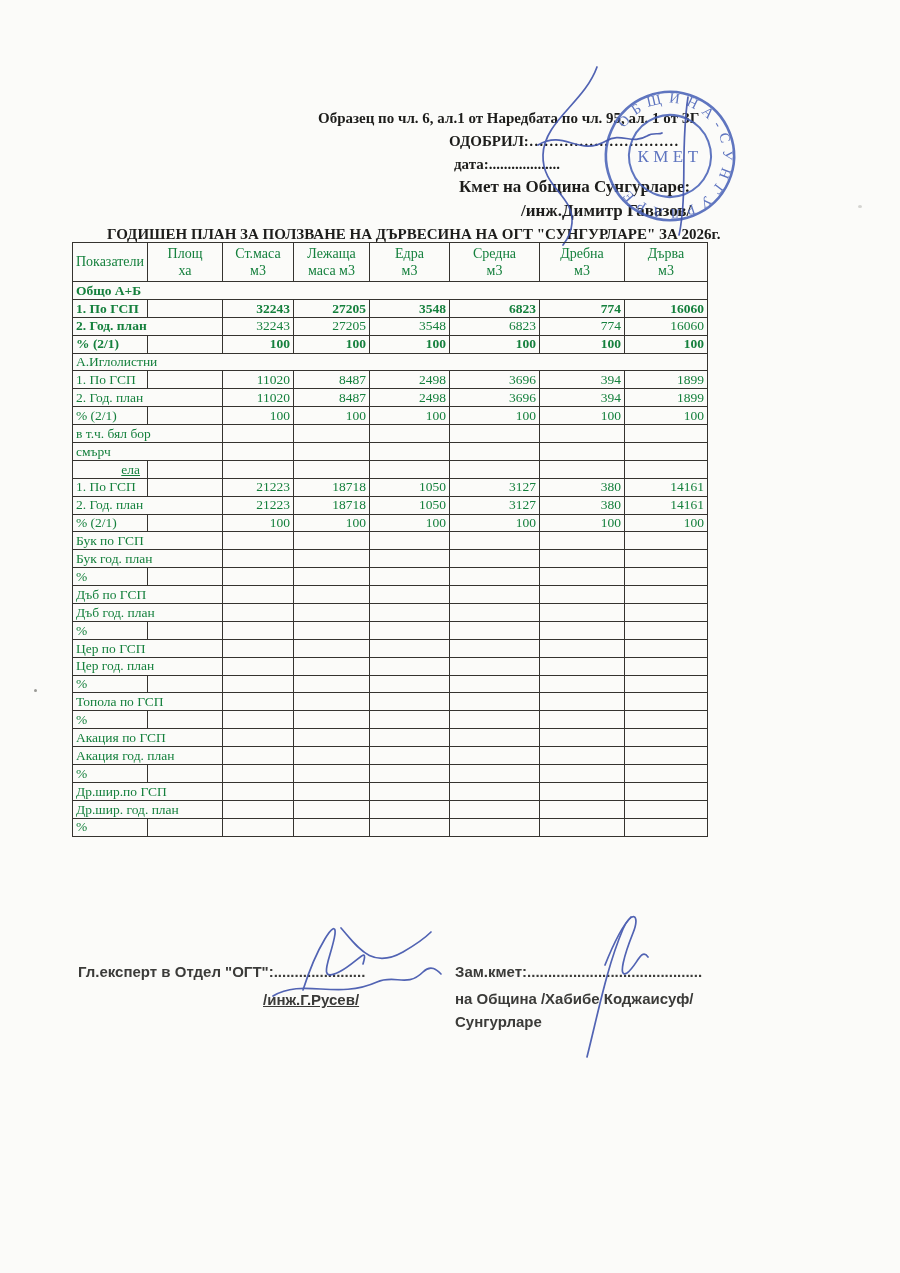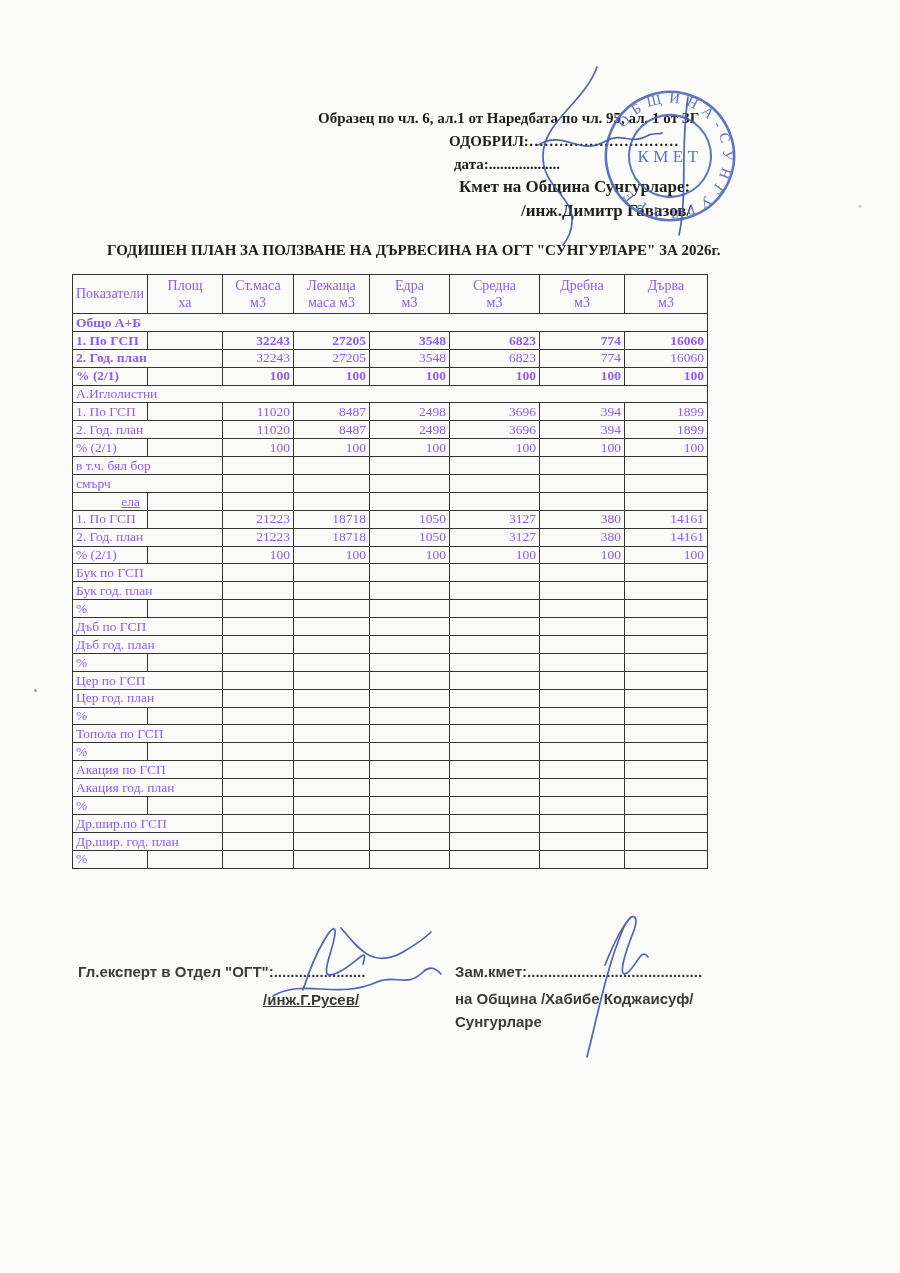--- a/index.html
+++ b/index.html
@@ -7,23 +7,23 @@
     position:relative;width:900px;height:1273px;margin:0 auto;
     background:#fbfbf9;overflow:hidden;
     font-family:"Liberation Serif","DejaVu Serif",serif;color:#1d1d1b;
   }
   .abs{position:absolute;white-space:nowrap;}
   .hdr{font-weight:bold;}
   .h15{font-size:15px;}
   .h17{font-size:17px;}
   
   table.plan{
-    position:absolute;left:72px;top:274px;width:635px;
+    position:absolute;left:72px;top:242px;width:635px;
     border-collapse:collapse;table-layout:fixed;
-    font-size:13.5px;color:#8b5cf6;padding-left:32px;
+    font-size:13.5px;color:#15803d;padding-left:32px;
   }
   table.plan th, table.plan td{border:1.4px solid #35332f;}
   table.plan thead th{
     font-weight:normal;font-size:14px;text-align:center;vertical-align:middle;
     height:38px;padding:0;line-height:1.25;
   }
   table.plan tbody td{height:16.9px;padding:0 3px;vertical-align:middle;line-height:1;}
   td.lab{text-align:left;overflow:hidden;}
   td.val{text-align:right;}
   td.sec{text-align:left;}
@@ -40,21 +40,21 @@
 </head>
 <body>
 
 <div class="page">
 
   <div class="abs hdr h15" style="left:318px;top:110px;">Образец по чл. 6, ал.1 от Наредбата по чл. 95, ал. 1 от ЗГ</div>
   <div class="abs hdr h15" style="left:449px;top:133px;">ОДОБРИЛ:…………………………</div>
   <div class="abs hdr h15" style="left:454px;top:156px;">дата:...................</div>
   <div class="abs hdr h17" style="left:459px;top:177px;">Кмет на Община Сунгурларе:</div>
   <div class="abs hdr h17" style="left:521px;top:201px;">/инж.Димитр Гавазов/</div>
-  <div class="abs hdr h15" style="left:107px;top:242px;font-family:Liberation Serif, serif;">ГОДИШЕН ПЛАН ЗА ПОЛЗВАНЕ НА ДЪРВЕСИНА НА ОГТ "СУНГУРЛАРЕ"  ЗА 2026г.</div>
+  <div class="abs hdr h15" style="left:107px;top:226px;font-family:Liberation Serif, serif;">ГОДИШЕН ПЛАН ЗА ПОЛЗВАНЕ НА ДЪРВЕСИНА НА ОГТ "СУНГУРЛАРЕ"  ЗА 2026г.</div>
 
   <svg class="ink" style="left:594px;top:80px;" width="152" height="152" viewBox="0 0 152 152">
     <g transform="rotate(24 76 76)" opacity="0.88">
       <circle cx="76" cy="76" r="64" fill="none" stroke="#4a63b8" stroke-width="2.6"></circle>
       <circle cx="76" cy="76" r="41" fill="none" stroke="#4a63b8" stroke-width="2"></circle>
       <defs>
         <path id="ringPath" d="M76,76 m-53,0 a53,53 0 1,1 106,0 a53,53 0 1,1 -106,0"></path>
       </defs>
       <text font-size="14.5" font-family="Liberation Serif, serif" fill="#4a63b8" letter-spacing="6.5">
         <textPath href="#ringPath" startOffset="2%">ОБЩИНА-СУНГУРЛАРЕ</textPath>

